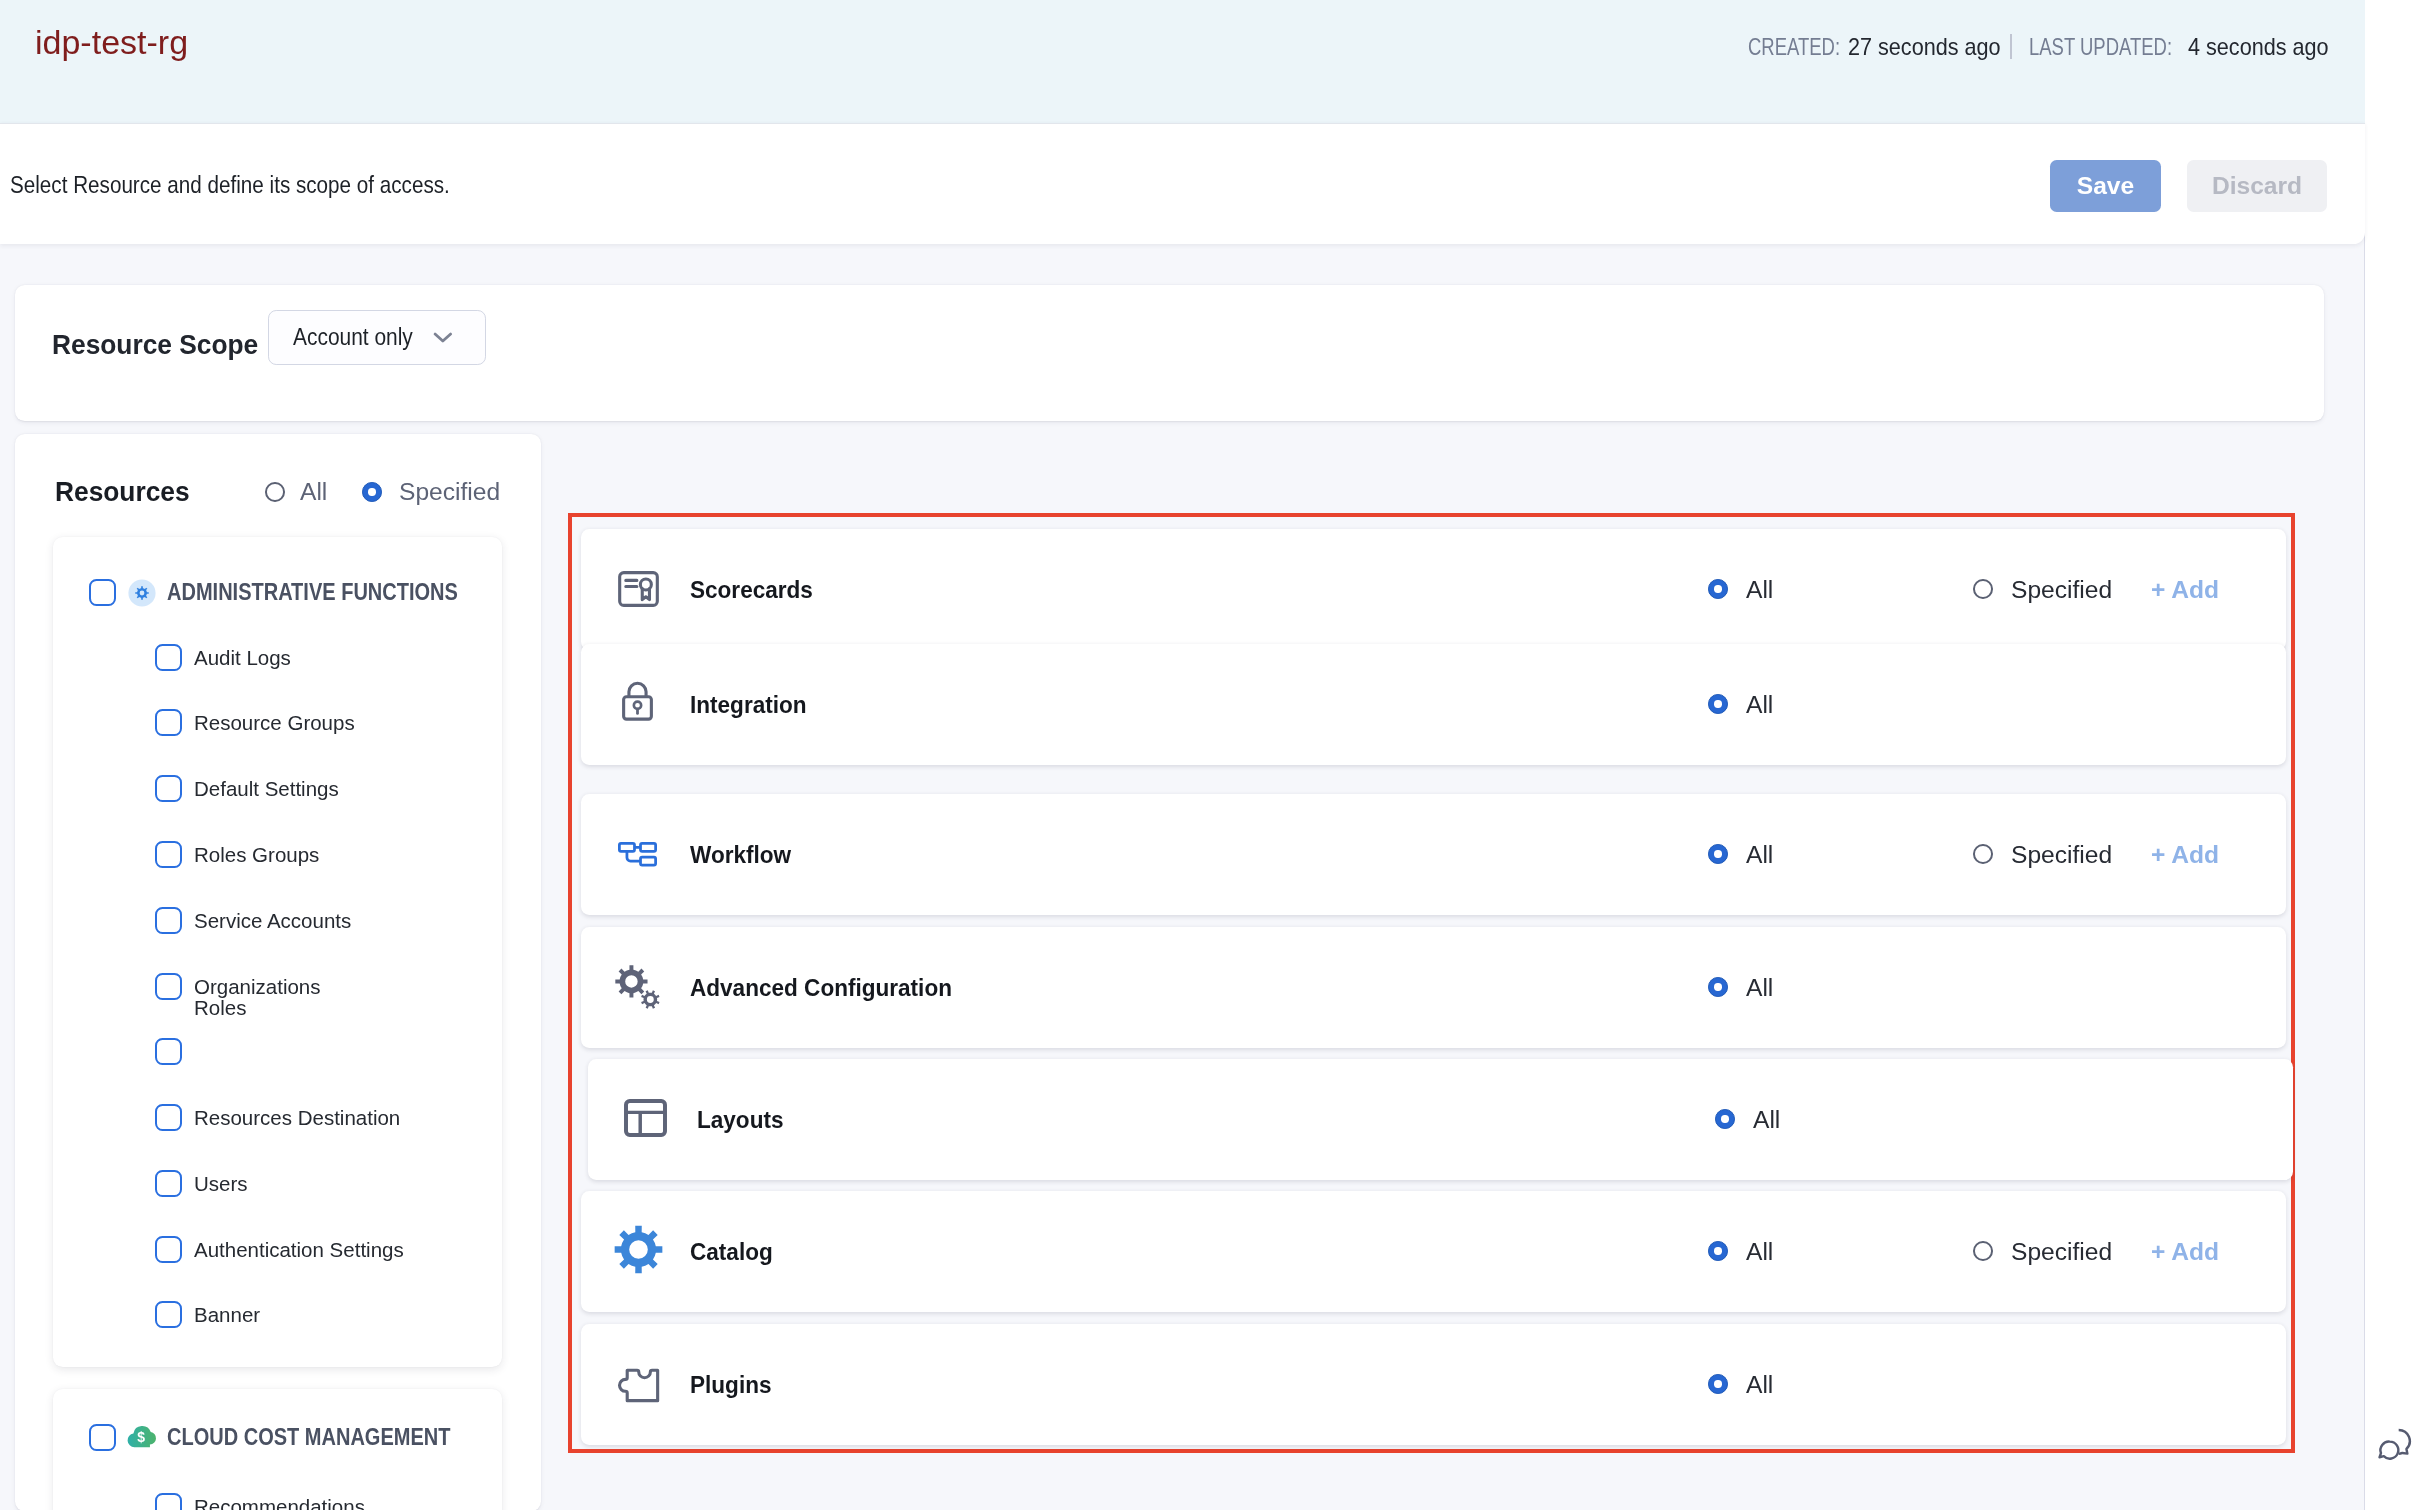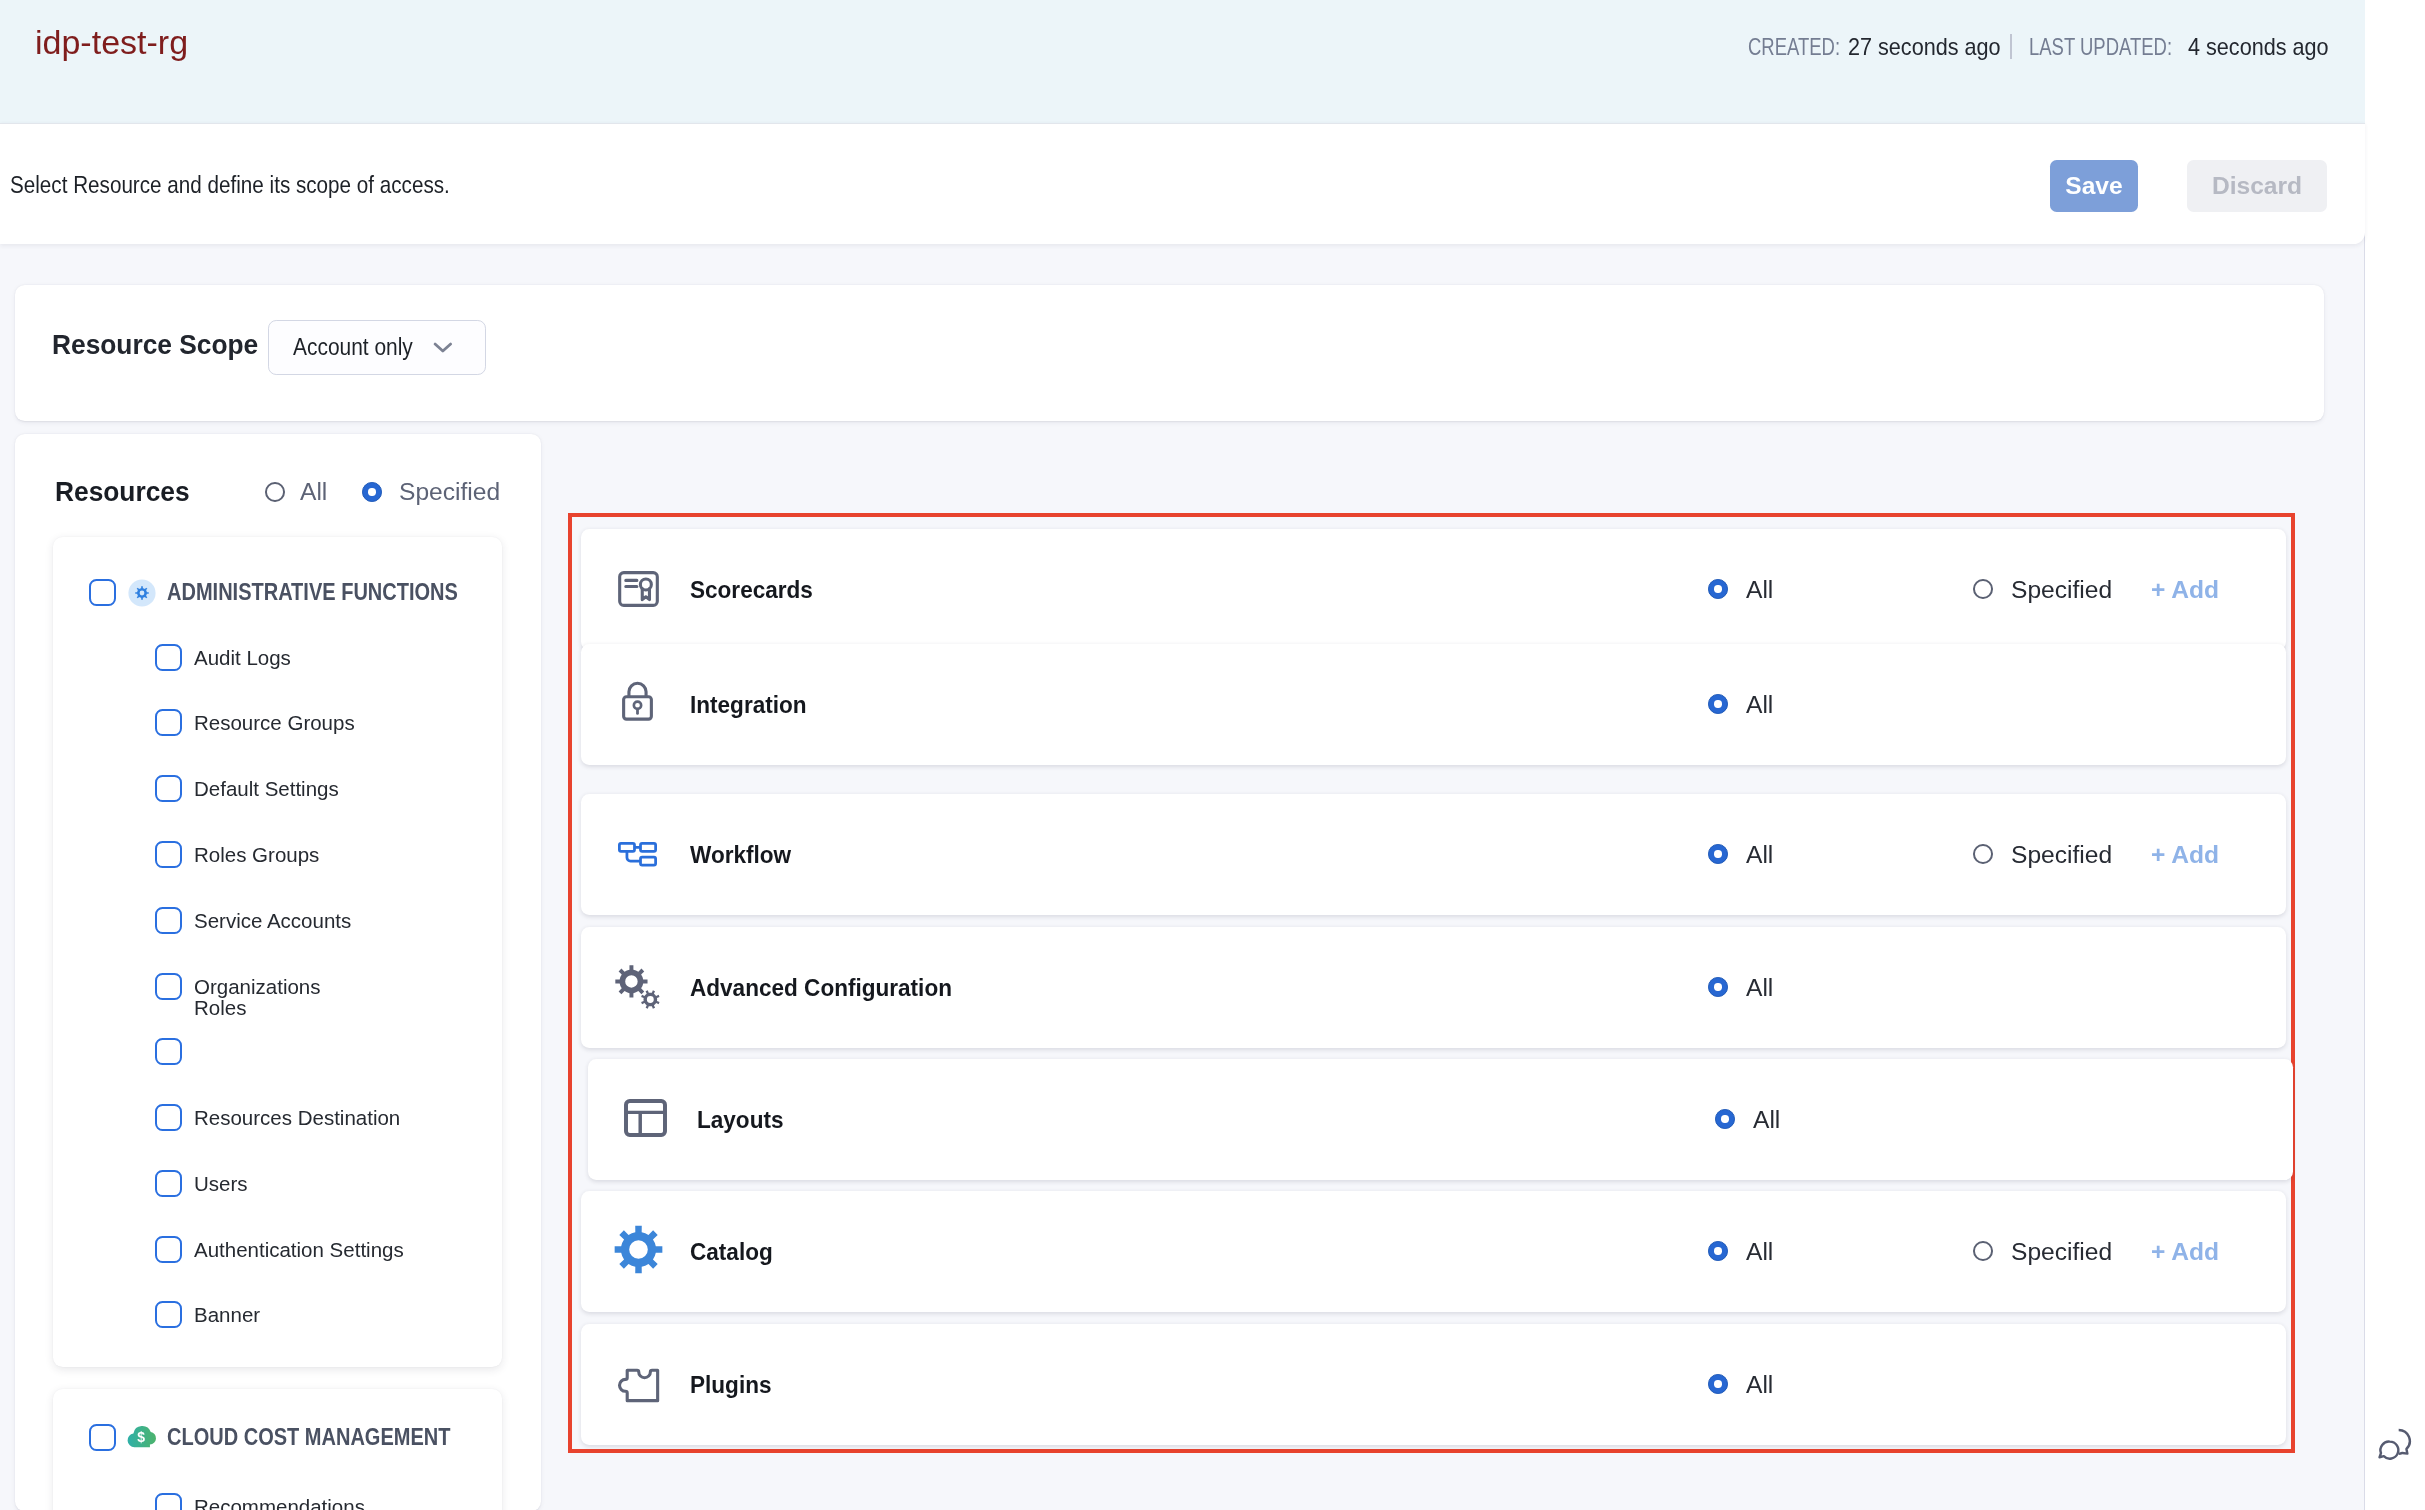--- a/index.html
+++ b/index.html
@@ -9,26 +9,26 @@
   .content { position:absolute; left:0; top:0; width:2365px; height:1510px; background:#f6f7fb; border-right:0.8px solid #dadce8; }
   .band { position:absolute; left:0; top:0; width:2365px; height:123px; background:#ecf5f9; }
   .bar { position:absolute; left:0; top:123px; width:2365px; height:121px; background:#ffffff; border-top:0.8px solid #e2e6ec; border-radius:0 0 11.5px 0; box-shadow:0 1.6px 4.1px rgba(40,45,70,0.07); }
   .title { position:absolute; left:35px; top:23px; font-size:34px; font-weight:500; color:#7f1d1d; letter-spacing:0px; }
   .meta { position:absolute; top:33px; height:28px; line-height:28px; white-space:nowrap; }
   .mlabel { font-size:24px; color:#747d92; display:inline-block; transform:scaleX(0.77); transform-origin:0 50%; }
   .mval { font-size:24px; color:#23272f; display:inline-block; transform:scaleX(0.9); transform-origin:0 50%; }
   .vsep { position:absolute; left:2010px; top:34px; width:1.6px; height:25.4px; background:#c0c5d2; }
   .seltext { position:absolute; left:9.8px; top:171px; font-size:24.6px; color:#1d2127; transform:scaleX(0.84); transform-origin:0 50%; white-space:nowrap; }
   .btn { position:absolute; top:160px; height:52px; border-radius:6.6px; font-size:24.6px; font-weight:700; text-align:center; }
-  .save { left:2050px; width:88px; background:#7d9fd9; color:#ffffff; line-height:52px; }
+  .save { left:2050px; width:111px; background:#7d9fd9; color:#ffffff; line-height:52px; }
   .discard { left:2187px; width:140px; background:#eff0f3; color:#b6b9c3; line-height:52px; }
   .card { position:absolute; background:#ffffff; border-radius:9.8px; box-shadow:0 1.6px 4.9px rgba(40,41,61,0.06), 0 0.8px 1.6px rgba(40,41,61,0.08); }
   .rscard { left:14.8px; top:285px; width:2309px; height:136px; }
   .rstitle { position:absolute; left:52px; top:329px; font-size:28px; font-weight:700; color:#22262e; transform:scaleX(0.94); transform-origin:0 50%; }
-  .dd { position:absolute; left:268px; top:320px; width:218px; height:55px; background:#fdfdff; border:1.6px solid #d3d7e4; border-radius:8.2px; }
+  .dd { position:absolute; left:268px; top:310px; width:218px; height:55px; background:#fdfdff; border:1.6px solid #d3d7e4; border-radius:8.2px; }
   .ddtext { position:absolute; left:24px; top:0px; height:52px; line-height:52px; font-size:23px; font-weight:400; color:#1d2127; transform:scaleX(0.91); transform-origin:0 50%; }
   .panel { left:14.8px; top:434px; width:526px; height:1077px; border-radius:9.8px; }
   .ptitle { position:absolute; left:55px; top:476px; font-size:28px; font-weight:700; color:#191d24; transform:scaleX(0.94); transform-origin:0 50%; }
   .innercard { position:absolute; left:53px; width:449px; background:#ffffff; border-radius:9.8px; box-shadow:0 2.5px 8.2px rgba(40,41,61,0.10), 0 0 1.6px rgba(40,41,61,0.06); }
   .radio { position:absolute; width:19.7px; height:19.7px; border-radius:50%; border:2.5px solid #5b6173; background:#fff; }
   .radio.sel { border:1.6px solid #1b57b8; background:#2767d2; }
   .radio.sel::after { content:""; position:absolute; left:50%; top:50%; width:7.4px; height:7.4px; margin:-3.7px 0 0 -3.7px; border-radius:50%; background:#ffffff; }
   .cb { position:absolute; width:27px; height:27px; border:2.5px solid #2a6fe0; border-radius:7.4px; background:#fff; }
   .lbl25 { position:absolute; font-size:20.5px; color:#262a31; line-height:27px; white-space:nowrap; }
   .glabel { position:absolute; font-size:23px; font-weight:700; color:#4a5162; white-space:nowrap; transform:scaleX(0.87); transform-origin:0 50%; line-height:27px; }

